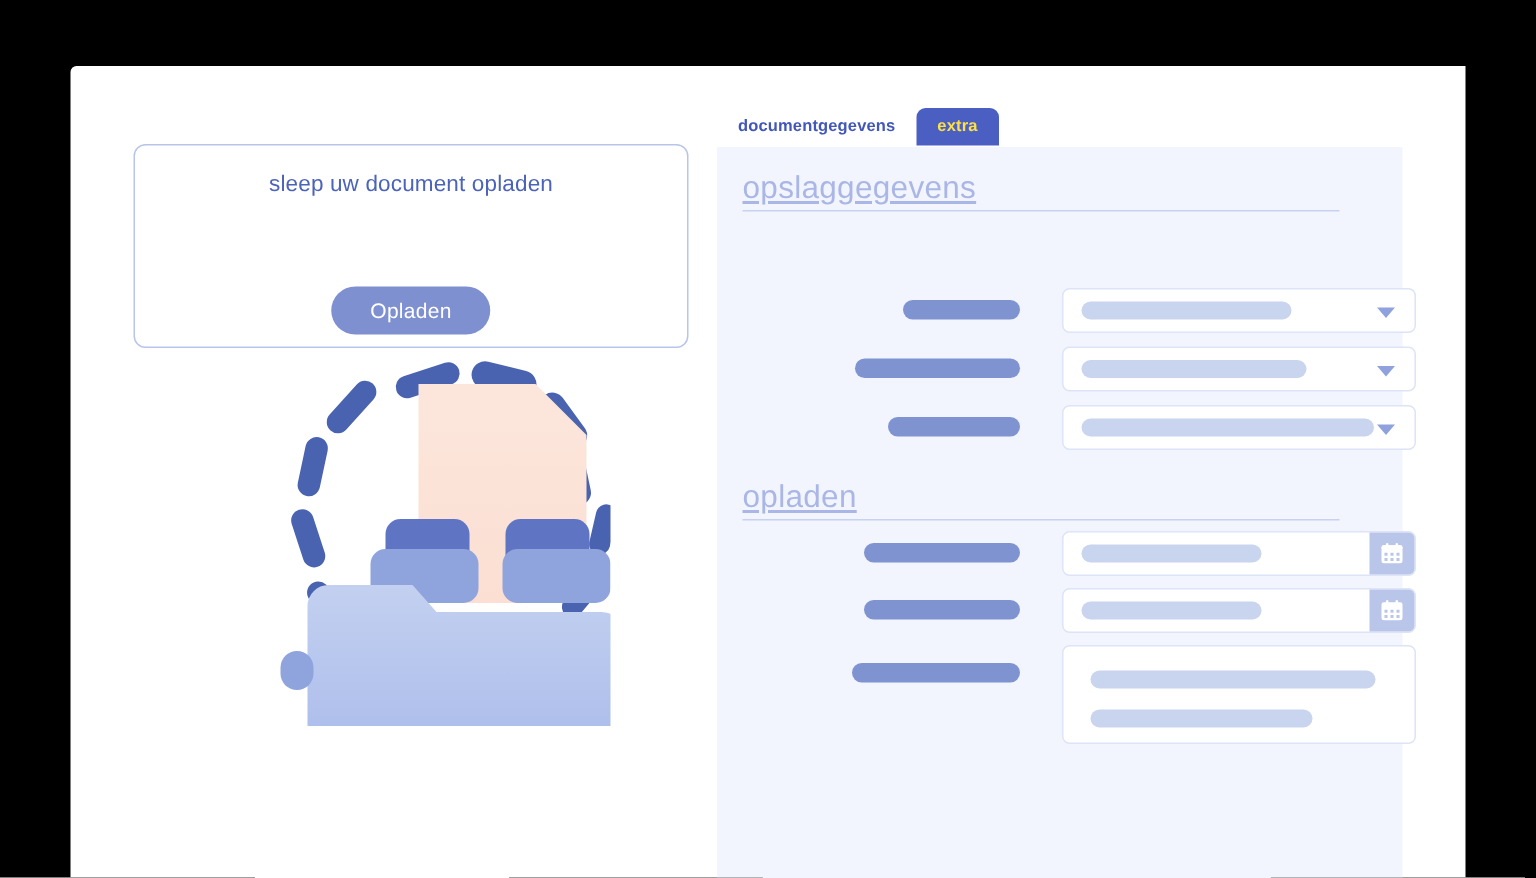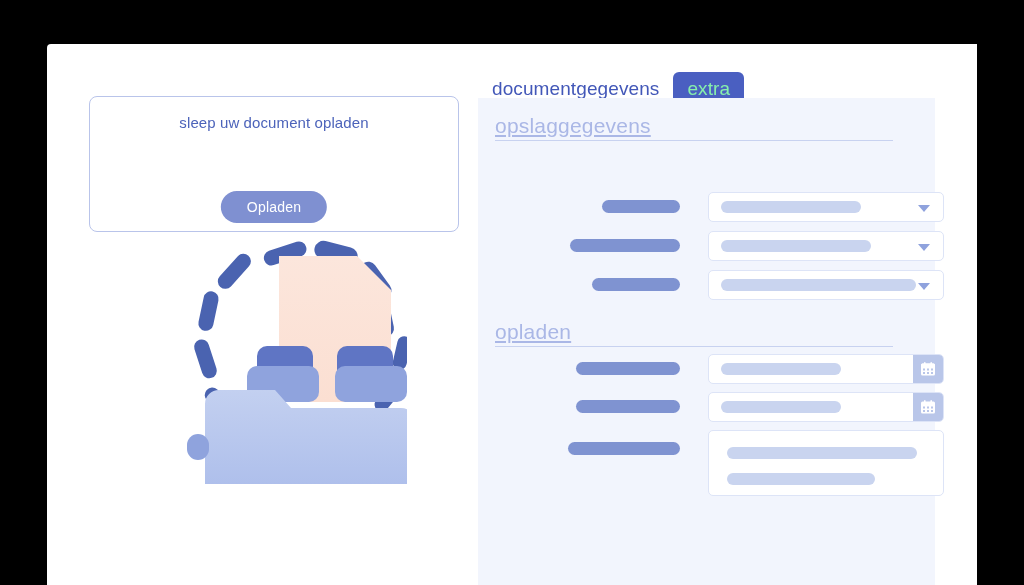--- a/index.html
+++ b/index.html
@@ -38,25 +38,25 @@
 
   
   .panel{
     position:absolute;left:431px;top:54px;width:457px;height:487px;
     background:#f2f5fd;
   }
 
   
   .tabs{position:absolute;left:431px;top:28px;height:26px;}
   .tab{
-    display:inline-block;font-size:19px;letter-spacing:.1px;
-    padding:6px 14px 7px 14px;border-radius:6px 6px 0 0;cursor:pointer;
+    display:inline-block;font-size:11px;letter-spacing:.1px;
+    padding:6px 14px 7px 14px;border-radius:6px 6px 0 0;cursor:pointer;font-weight:bold;
   }
   .tab.inactive{color:#4257b8;background:transparent;}
-  .tab.active{color:#86efac;background:#4a5fc1;}
+  .tab.active{color:#fde047;background:#4a5fc1;}
 
   
   .sec-head{
     position:absolute;left:17px;width:400px;
     color:#aab7e6;font-size:21px;letter-spacing:.2px;text-decoration:underline;
   }
   .sec-rule{
     position:absolute;left:17px;width:398px;height:1px;background:#c8d2f0;
   }
 

